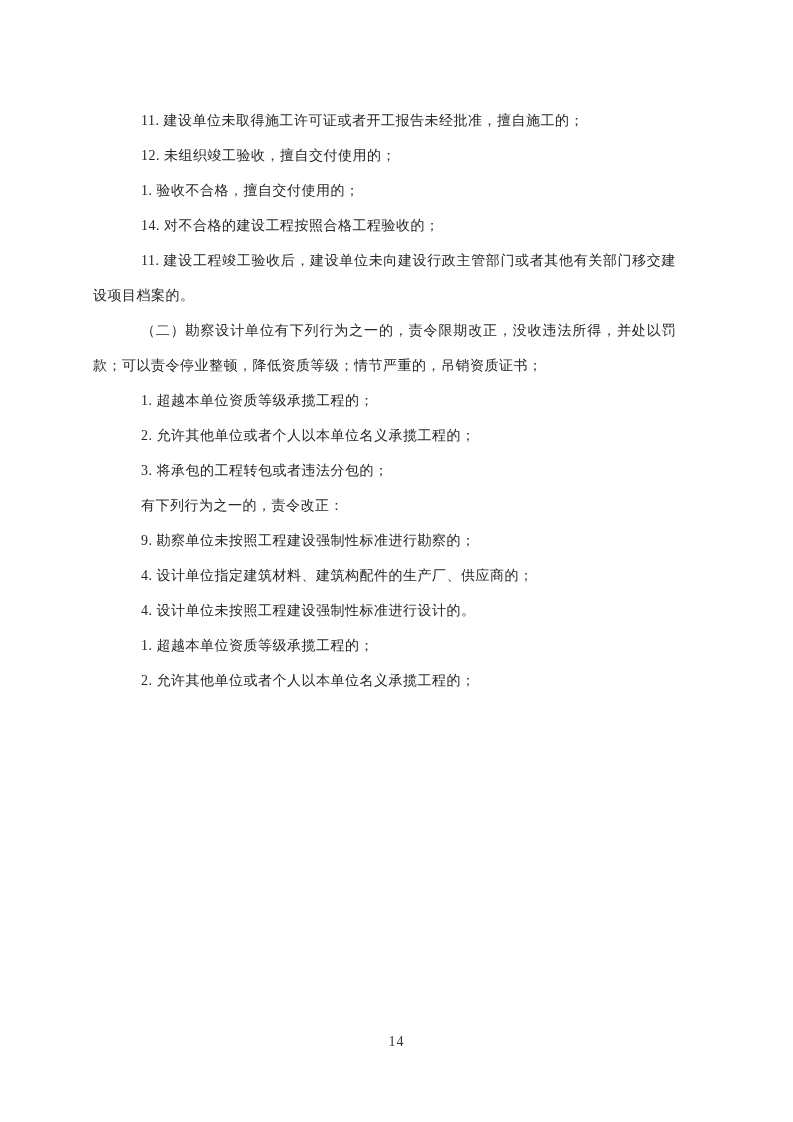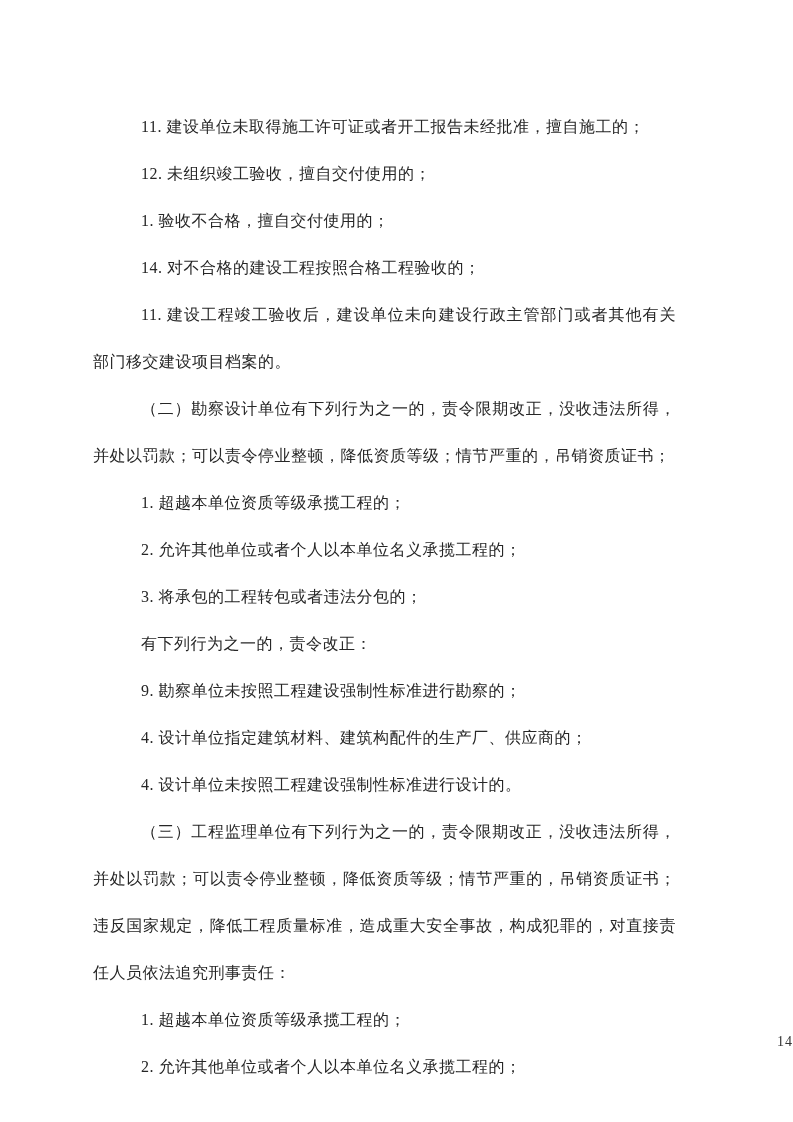--- a/index.html
+++ b/index.html
@@ -14,39 +14,39 @@
     background: #ffffff;
     overflow: hidden;
     font-family: "DejaVu Sans", sans-serif;
   }
   .doc-body {
     position: absolute;
     left: 93px;
     top: 103px;
     width: 583px;
     color: #262626;
-    font-size: 16px;
-    line-height: 47px;
+    font-size: 14px;
+    line-height: 35px;
     letter-spacing: 0.5px;
     font-family: "Liberation Serif", "DejaVu Serif", serif;
   }
   .doc-body p.para {
     margin: 0;
     padding: 0;
     text-align: justify;
     text-justify: inter-ideograph;
     text-indent: 48px;
     word-break: break-all;
   }
   .page-number {
     position: absolute;
     left: 0;
     top: 1034px;
     width: 793px;
-    text-align: right;
+    text-align: center;
     color: #333333;
     font-size: 14px;
     letter-spacing: 1px;
     font-family: "Liberation Serif", "DejaVu Serif", serif;
   }
 </style>
 </head>
 <body>
 
 <div class="page">
@@ -57,18 +57,17 @@
       <p class="para">14. 对不合格的建设工程按照合格工程验收的；</p>
       <p class="para">11. 建设工程竣工验收后，建设单位未向建设行政主管部门或者其他有关部门移交建设项目档案的。</p>
       <p class="para">（二）勘察设计单位有下列行为之一的，责令限期改正，没收违法所得，并处以罚款；可以责令停业整顿，降低资质等级；情节严重的，吊销资质证书；</p>
       <p class="para">1. 超越本单位资质等级承揽工程的；</p>
       <p class="para">2. 允许其他单位或者个人以本单位名义承揽工程的；</p>
       <p class="para">3. 将承包的工程转包或者违法分包的；</p>
       <p class="para">有下列行为之一的，责令改正：</p>
       <p class="para">9. 勘察单位未按照工程建设强制性标准进行勘察的；</p>
       <p class="para">4. 设计单位指定建筑材料、建筑构配件的生产厂、供应商的；</p>
       <p class="para">4. 设计单位未按照工程建设强制性标准进行设计的。</p>
-      <p class="para">（三）工程监理单位有下列行为之一的，责令限期改正，没收违法所得，并处以罚款；可以责令停业整顿，降低资质等级；情节严重的，吊销资质证书；违反国家规定，降低工程质量标准，造成重大安全事故，构成犯罪的，对直接责任人员依法追究刑事责任：</p>
       <p class="para">1. 超越本单位资质等级承揽工程的；</p>
       <p class="para">2. 允许其他单位或者个人以本单位名义承揽工程的；</p>
     </div>
   <div class="page-number">14</div>
 </div>
 
 </body></html>

